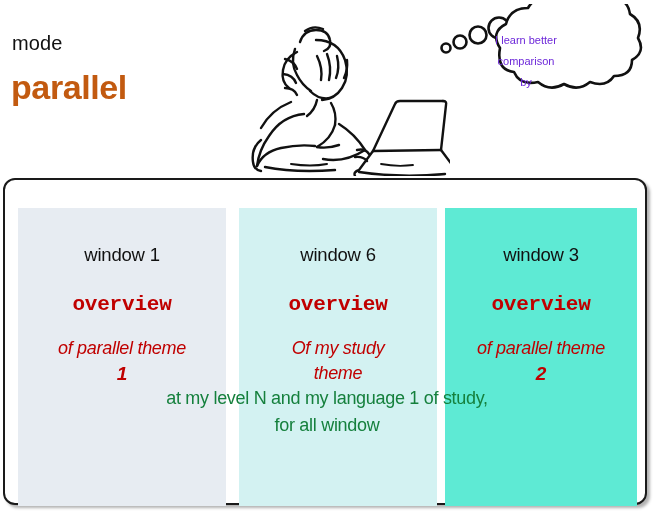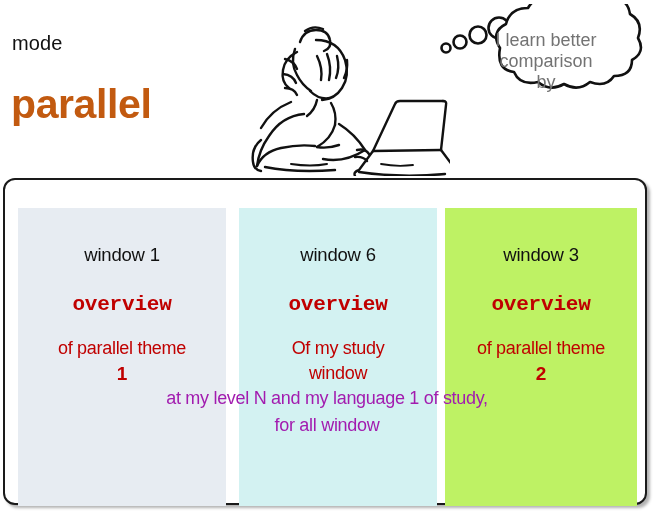--- a/index.html
+++ b/index.html
@@ -25,50 +25,49 @@
   #mode-label {
     position: absolute;
     left: 12px; top: 32px;
     font-size: 20px;
     color: #111111;
     letter-spacing: 0.1px;
   }
   #mode-value {
     position: absolute;
     left: 11px; top: 68px;
-    font-size: 41px;
+    font-size: 34px;
     font-weight: bold;
     color: #C25A10;
     letter-spacing: -0.4px;
-    margin-top: 13px;
   }
 
   
   #illustration {
     position: absolute;
     left: 205px; top: 4px;
     width: 245px; height: 172px;
   }
   #illustration svg { display: block; }
 
   
   #thought-bubble {
     position: absolute;
     left: 440px; top: 4px;
     width: 216px; height: 122px;
   }
   #thought-bubble svg { display: block; }
   #bubble-text {
     position: absolute;
-    left: 456px; top: 30px;
+    left: 436px; top: 30px;
     width: 180px;
     text-align: center;
-    font-size: 18px;
+    font-size: 11px;
     line-height: 21px;
-    color: #737373;
+    color: #6d28d9;
   }
 
   
   #panel {
     position: absolute;
     left: 3px; top: 178px;
     width: 644px; height: 327px;
     box-sizing: border-box;
     border: 2.5px solid #1a1a1a;
     border-radius: 12px;
@@ -107,37 +106,38 @@
     letter-spacing: -0.2px;
     font-family: Liberation Mono, monospace;
   }
   .col-sub {
     text-align: center;
     font-size: 18px;
     color: #C00000;
     margin-top: 20px;
     line-height: 25px;
     letter-spacing: -0.3px;
+    font-style: italic;
   }
   .col-sub .emph {
     display: block;
     font-weight: bold;
     font-size: 19px;
   }
 
   
   #footer-note {
     position: absolute;
     left: 0;
     top: 205px;
     width: 644px;
     text-align: center;
     font-size: 18px;
     line-height: 27px;
-    color: #a21caf;
+    color: #15803d;
     letter-spacing: -0.3px;
     pointer-events: none;
   }
 </style>
 </head>
 <body>
 
 <div id="header">
 
   <div id="mode-label">mode</div>
@@ -242,25 +242,25 @@
         <span>of parallel theme</span>
         <span class="emph">1</span>
       </div>
     </div>
 
     <div class="window-col c1" style="background: rgb(211, 242, 242);">
       <div class="col-title">window 6</div>
       <div class="col-heading">overview</div>
       <div class="col-sub">
         <span>Of my study</span>
-        <span style="display:block">window</span>
+        <span style="display:block">theme</span>
       </div>
     </div>
 
-    <div class="window-col c2" style="background: #bef264;">
+    <div class="window-col c2" style="background: #5eead4;">
       <div class="col-title">window 3</div>
       <div class="col-heading">overview</div>
       <div class="col-sub">
         <span>of parallel theme</span>
         <span class="emph">2</span>
       </div>
     </div>
   </div>
 
   <div id="footer-note">

